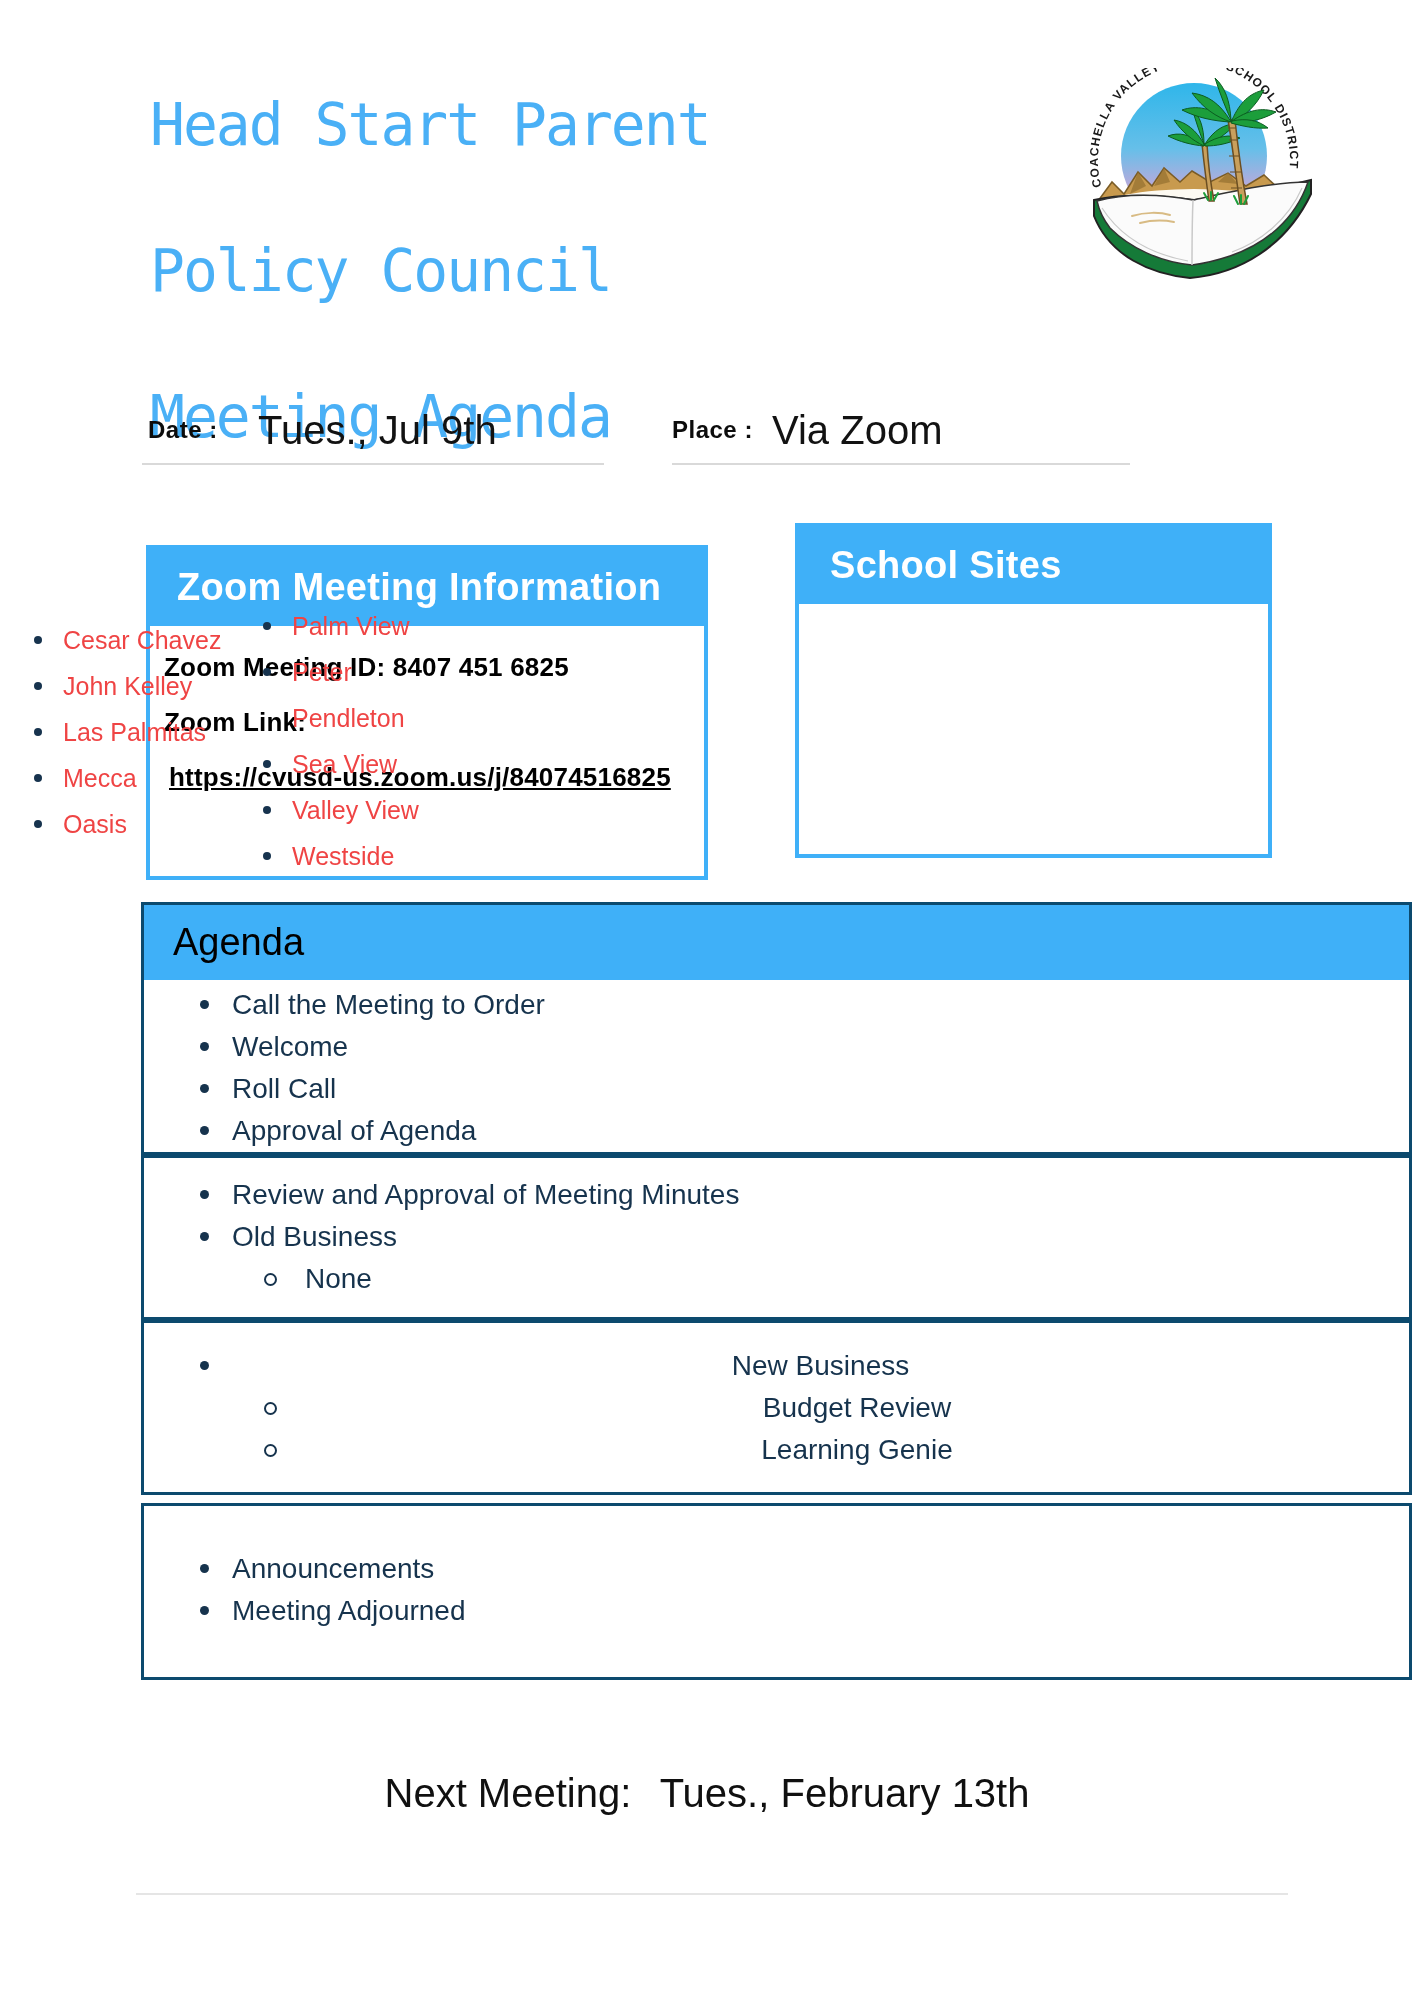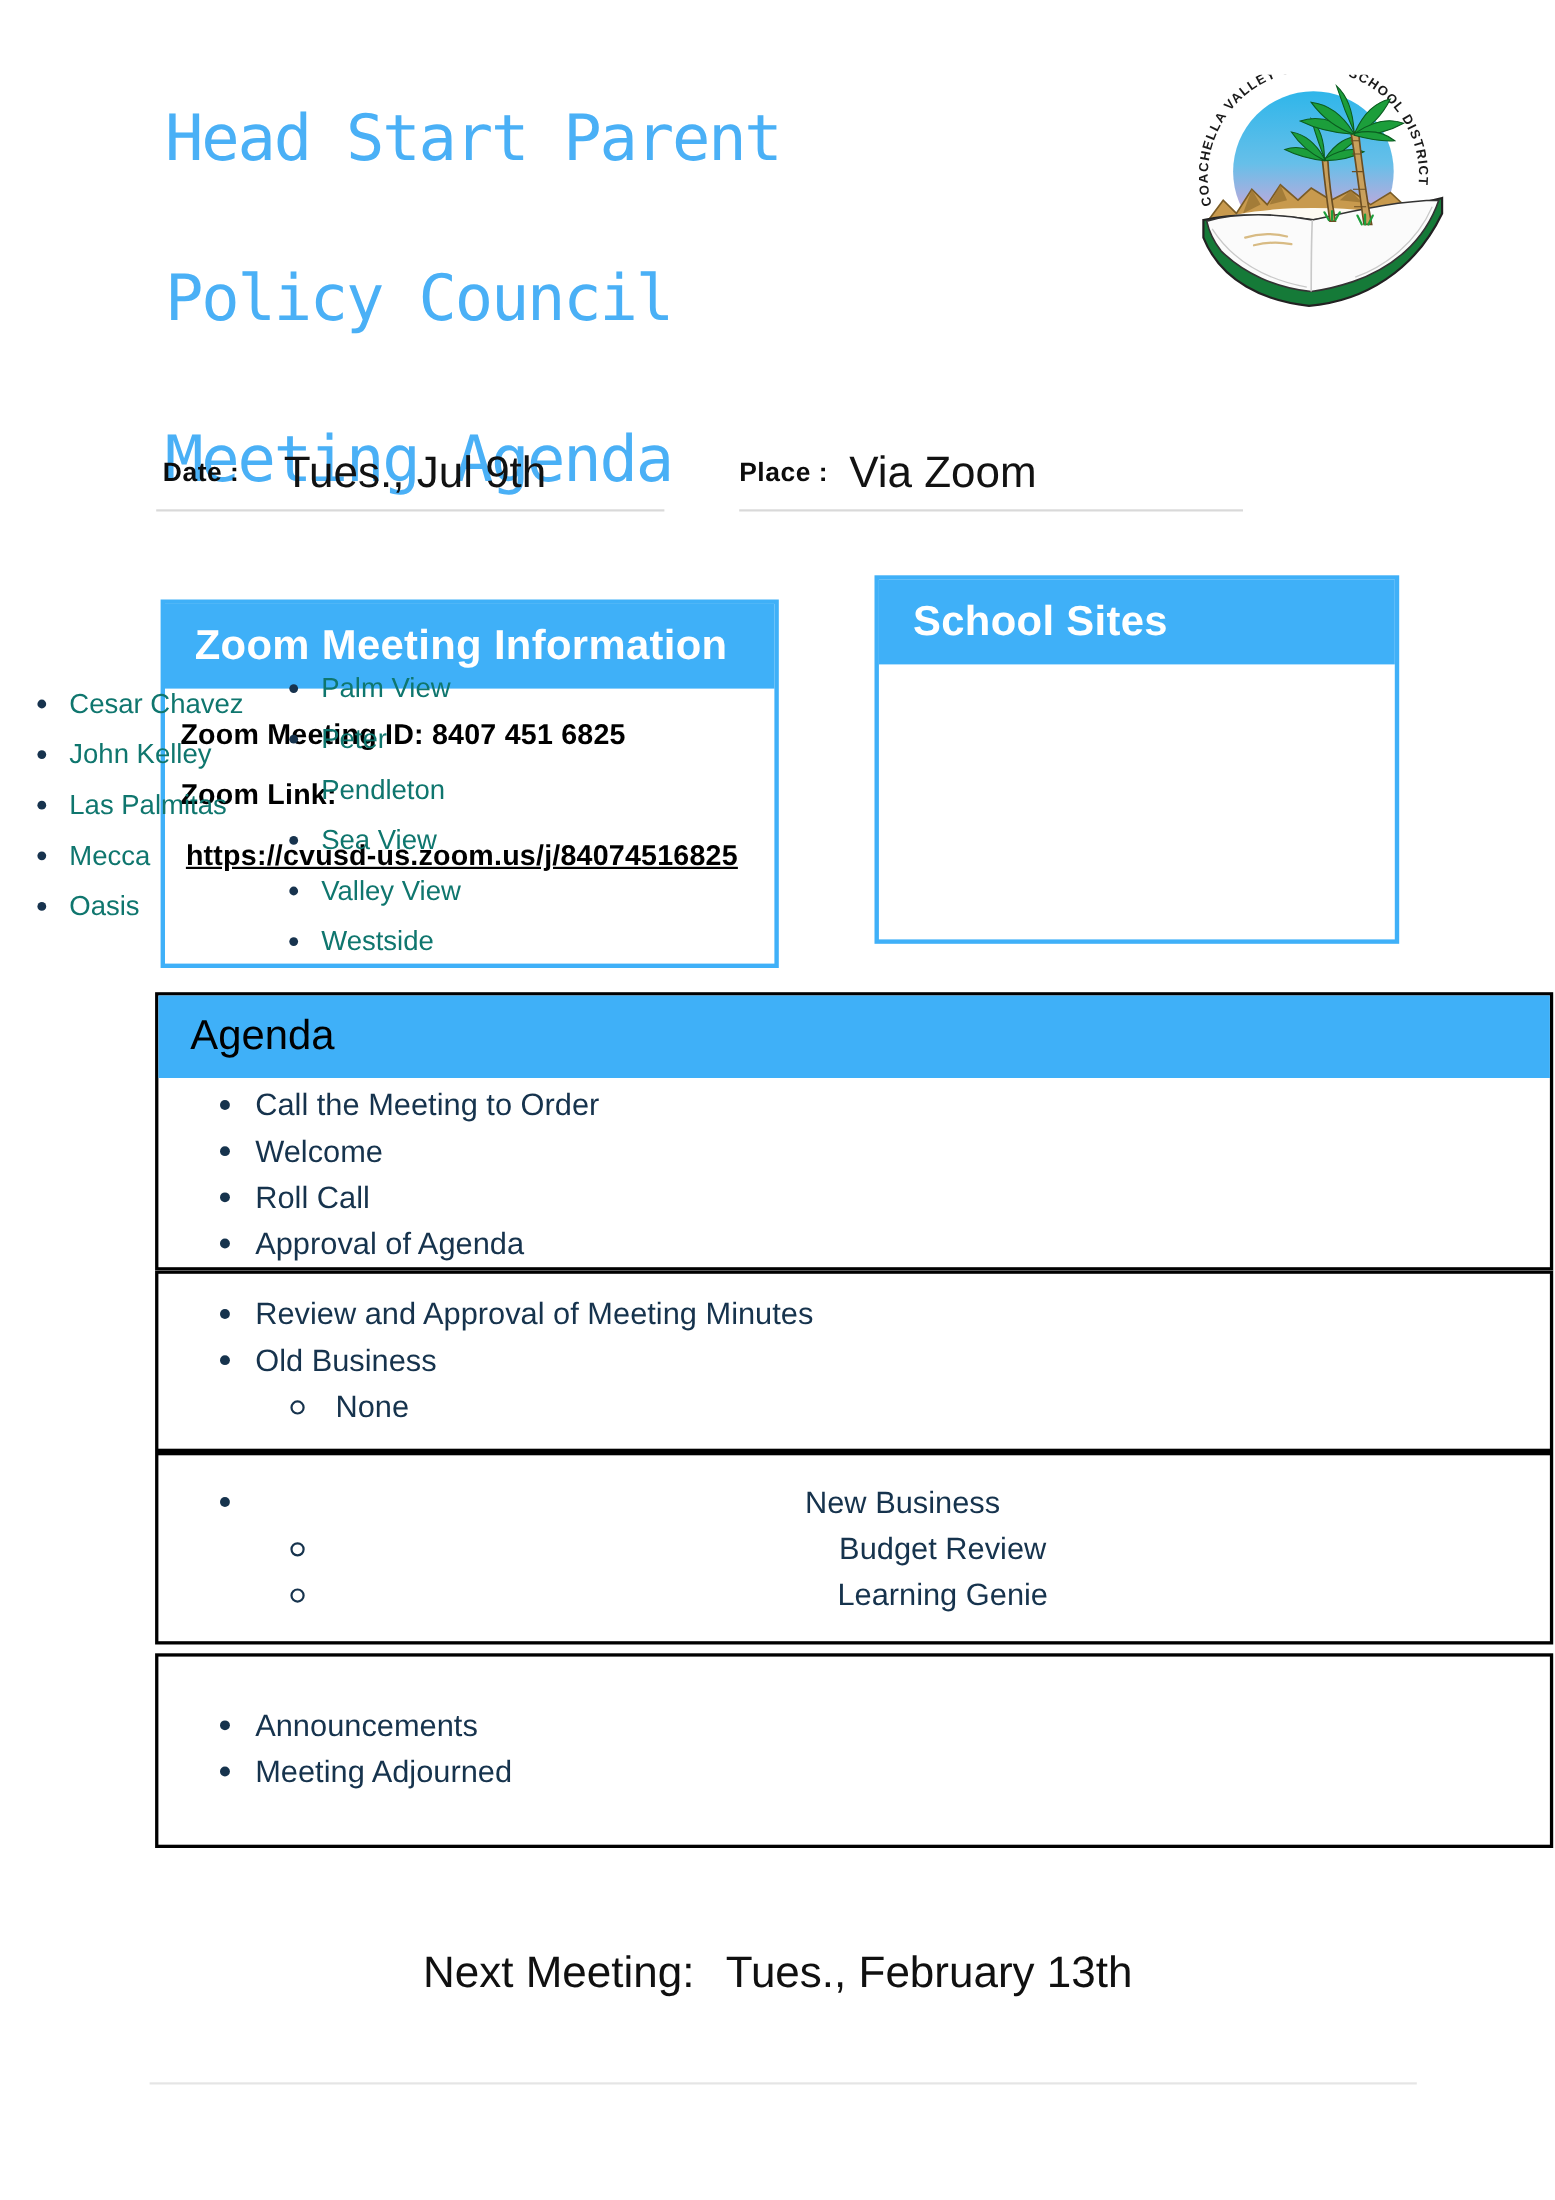--- a/index.html
+++ b/index.html
@@ -37,30 +37,30 @@
 
   .info-box  { left:146px; top:545px; width:562px; height:335px; }
   .info-box .band-text { padding-left:27px; }
   .info-content { padding:26px 14px 0 14px; color:#000; }
   .info-line { font-size:26px; font-weight:bold; margin:0 0 24px 0; letter-spacing:0.2px; }
   .info-link { font-size:26px; font-weight:bold; color:#000; text-decoration:underline; margin-left:5px; letter-spacing:0.2px; }
 
   .sites-box { left:795px; top:523px; width:477px; height:335px; }
   .sites-box .band-text { padding-left:31px; }
   .sites-col { position:absolute; margin:0; padding:0; list-style:none; }
-  .sites-col li { position:relative; color:#0f766e; font-size:25px; line-height:46px; padding-left:29px; }
+  .sites-col li { position:relative; color:#ef4444; font-size:25px; line-height:46px; padding-left:29px; }
   .sites-col li::before {
     content:""; position:absolute; left:0; top:19px; width:8px; height:8px;
     border-radius:50%; background:#17334e;
   }
   .sites-col-left  { left:34px;  top:617px; width:210px; }
   .sites-col-right { left:263px; top:603px; width:182px; }
 
   
-  .agenda-box { position:absolute; left:141px; width:1271px; border:3px solid #000000; background:#fff; box-sizing:border-box; }
+  .agenda-box { position:absolute; left:141px; width:1271px; border:3px solid #0c4a6e; background:#fff; box-sizing:border-box; }
   .agenda-box1 { top:902px; height:253px; }
   .agenda-box2 { top:1155px; height:165px; }
   .agenda-box3 { top:1320px; height:175px; }
   .agenda-box4 { top:1503px; height:177px; }
   .agenda-band { height:75px; background:#3fb0f8; display:flex; align-items:center; }
   .agenda-band .band-text { padding-left:29px; font-size:38px; }
 
   .agenda-list { margin:0; padding:0; list-style:none; }
   .agenda-list li { position:relative; color:#16334d; font-size:28px; line-height:42px; }
   .agenda-list li.lvl1 { padding-left:88px; }

